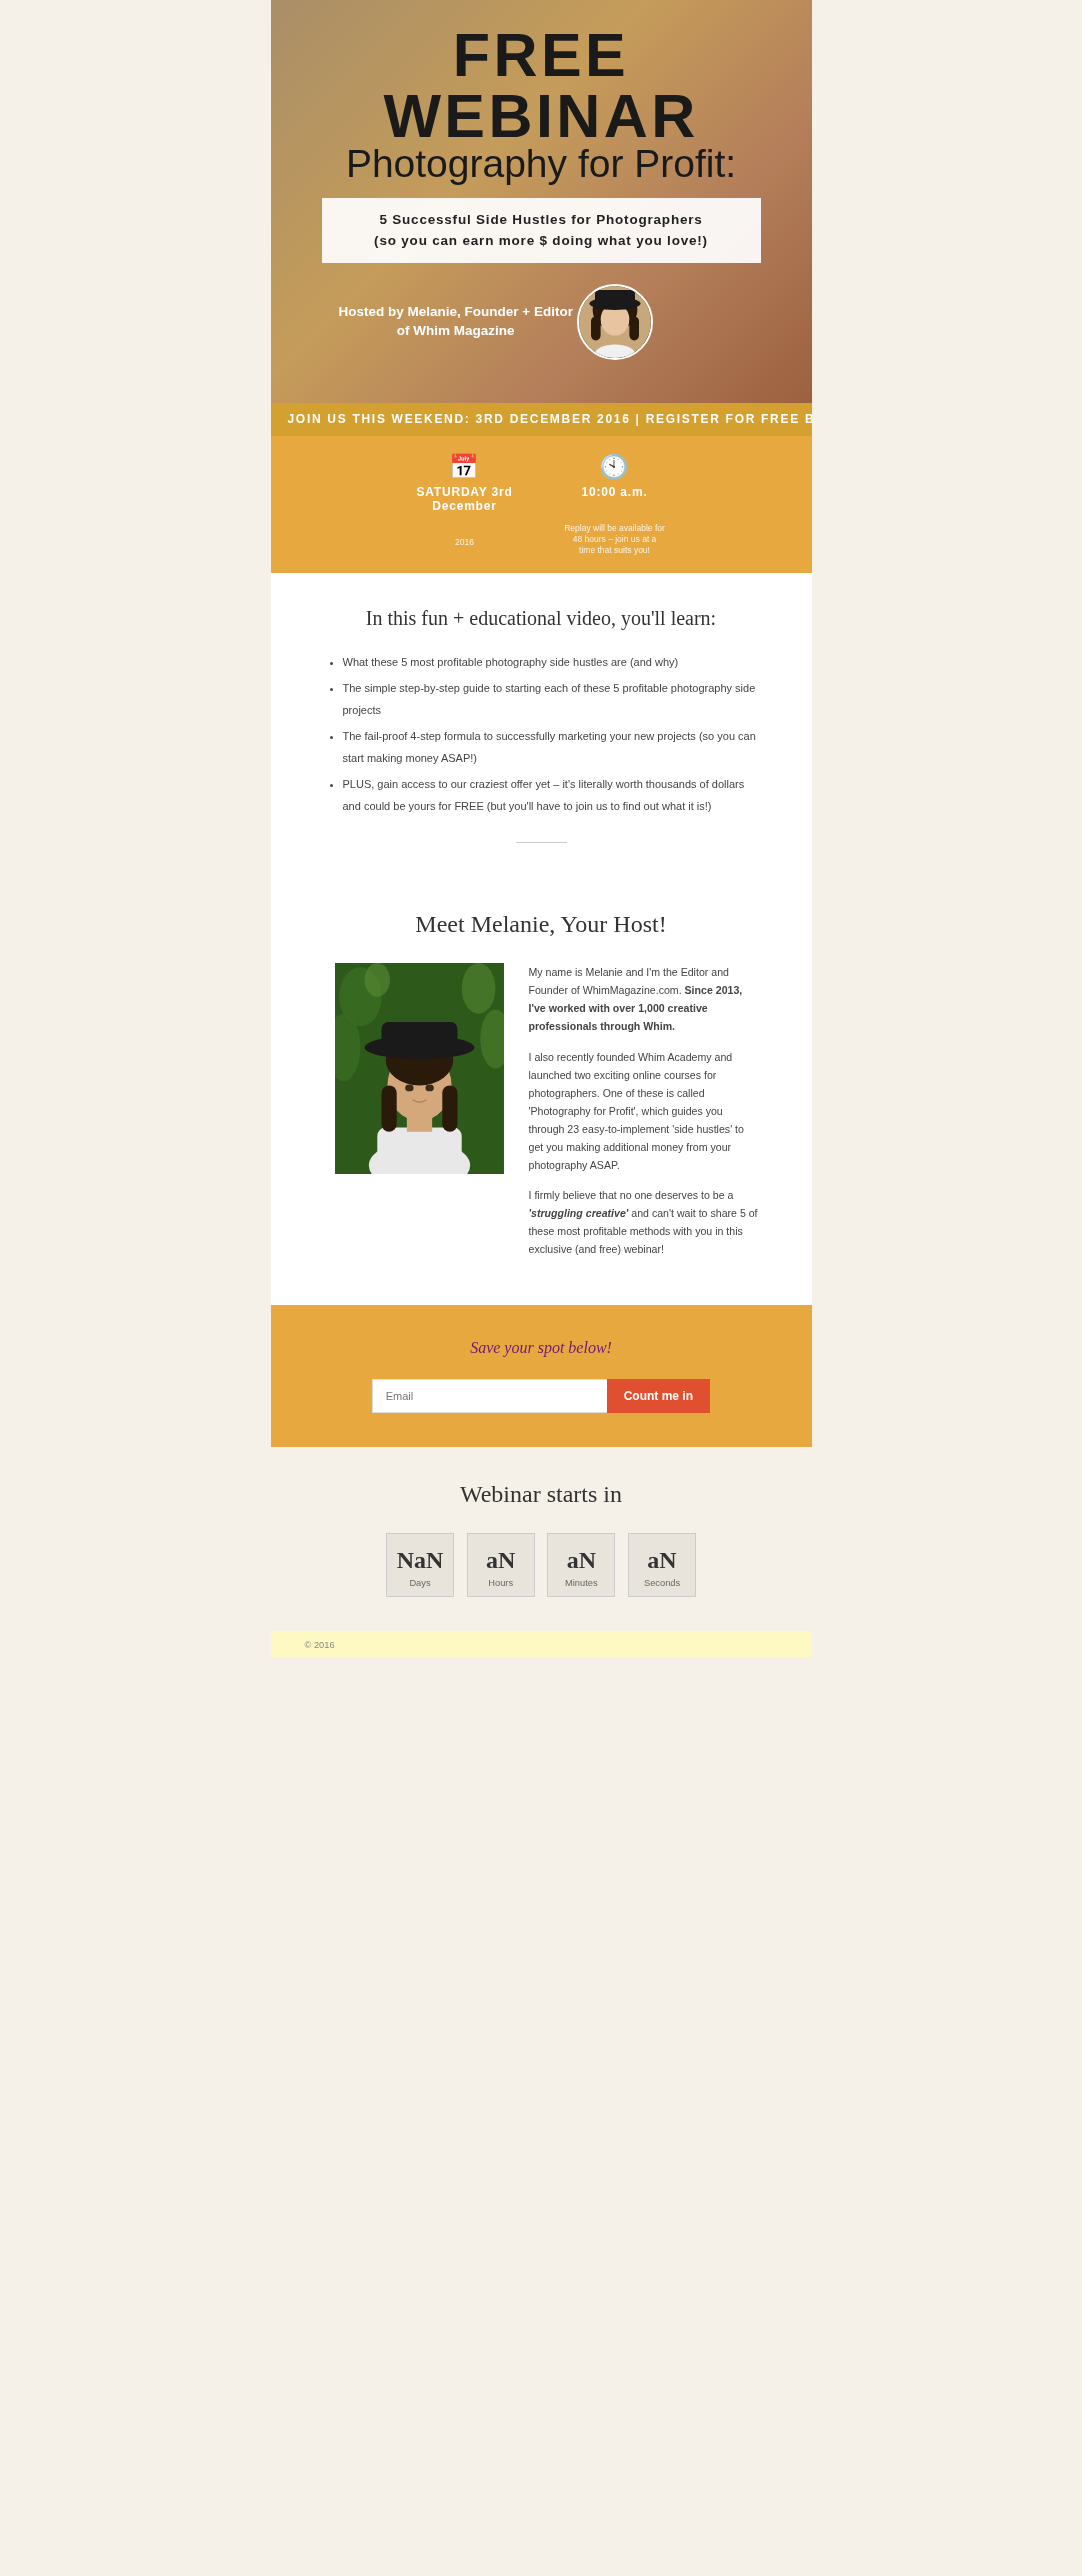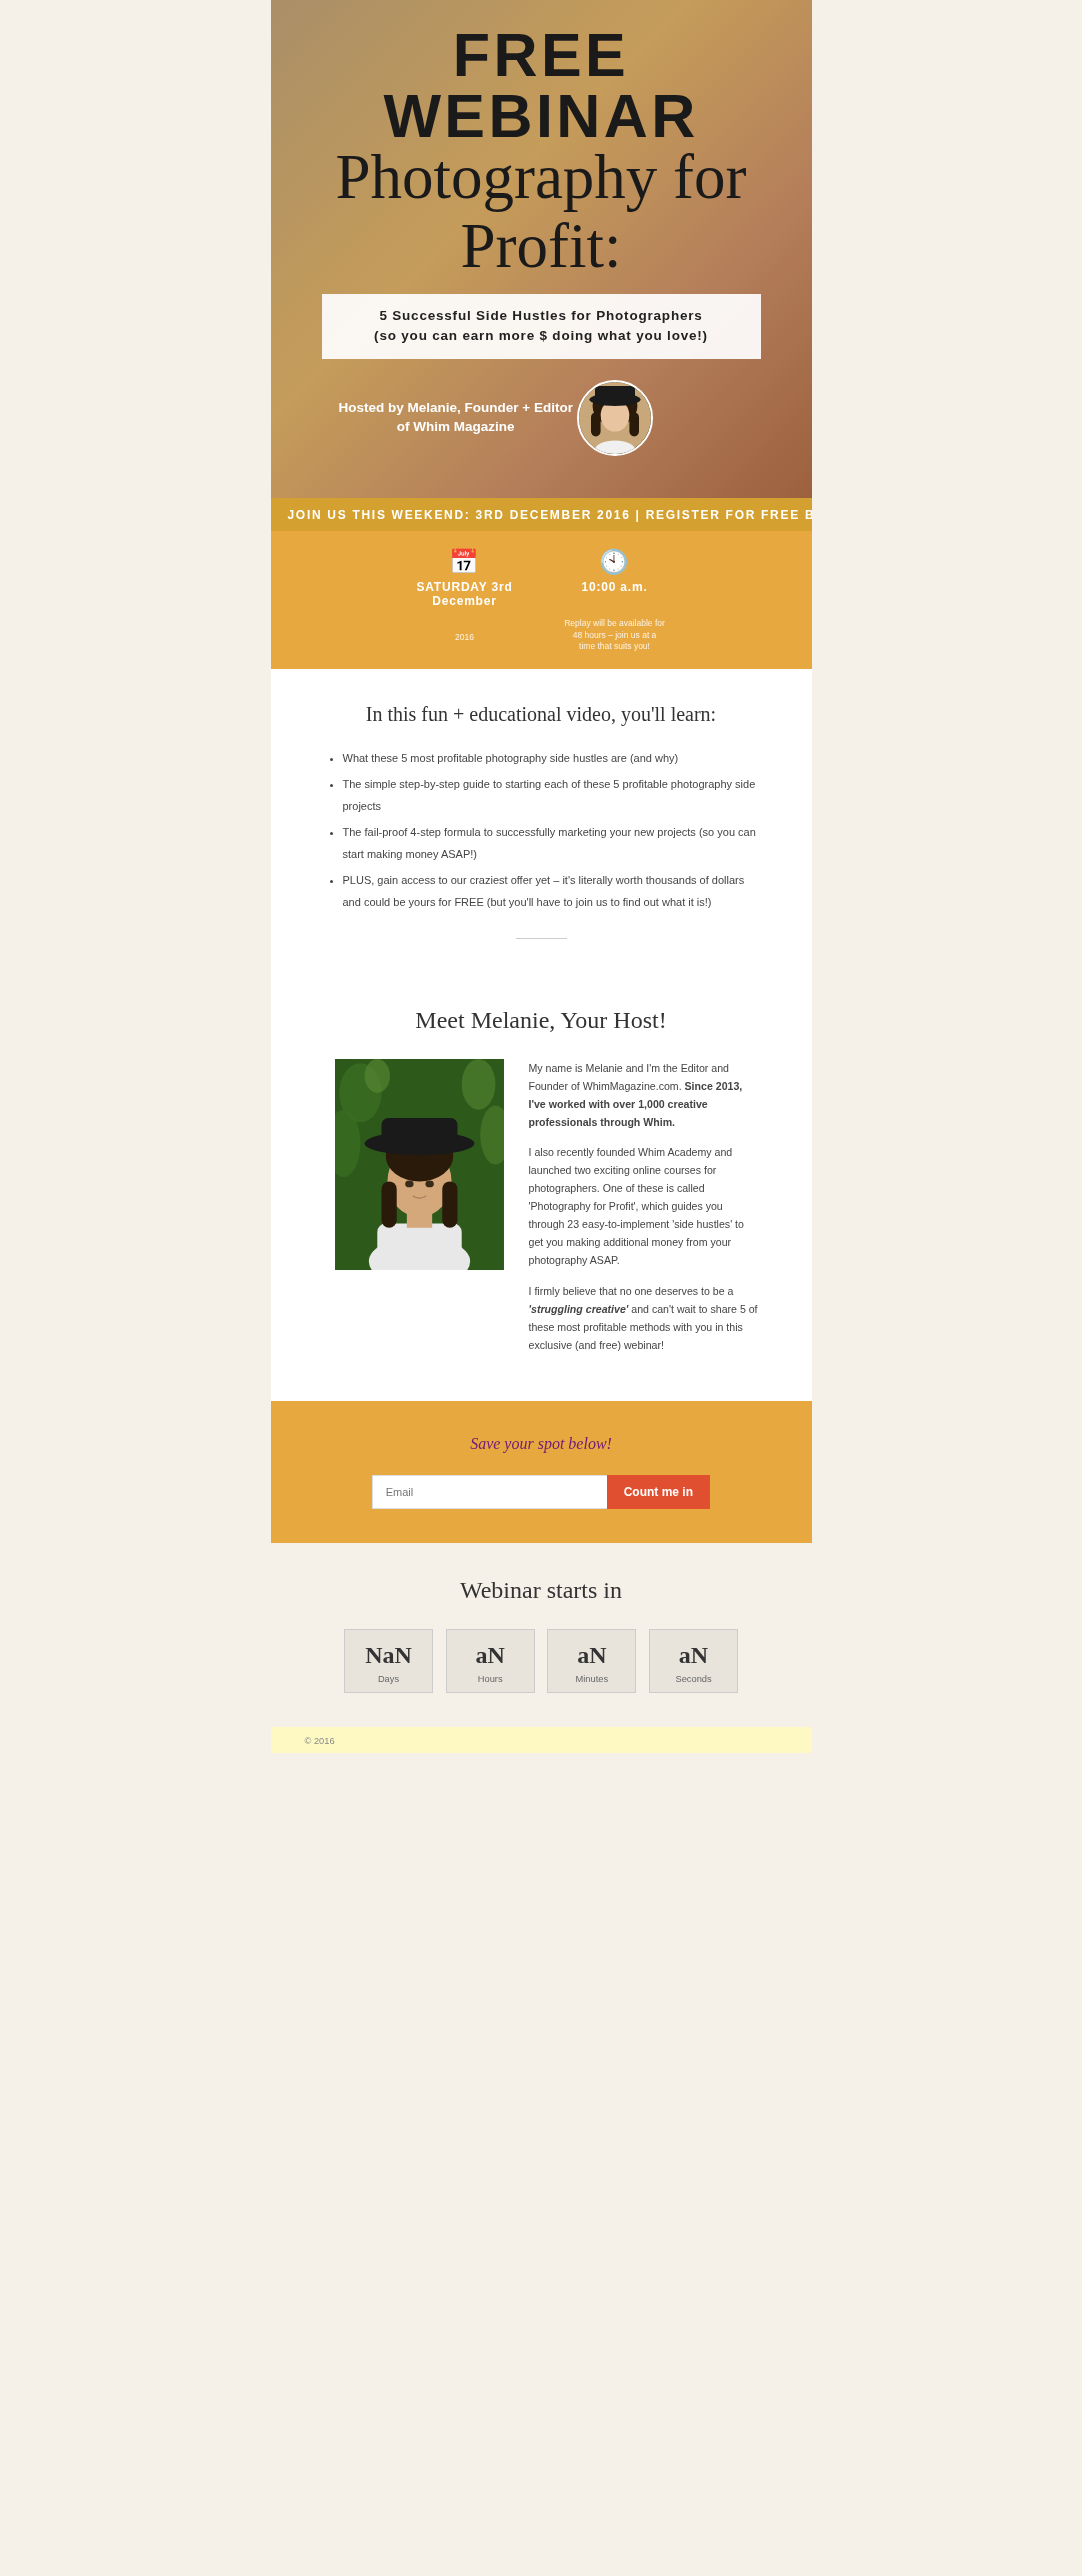--- a/index.html
+++ b/index.html
@@ -32,22 +32,22 @@
     .hero-title-free {
       font-family: Arial Black, Impact, sans-serif;
       font-size: 61px;
       font-weight: 900;
       color: #1a1a1a;
       letter-spacing: 3.4px;
       text-transform: uppercase;
       line-height: 1;
     }
     .hero-title-script {
-      font-family: Liberation Serif, serif;
-      font-size: 63px;
+      font-family: Liberation Sans, sans-serif;
+      font-size: 39px;
       color: #1a1a1a;
       line-height: 1.1;
       margin-top: -4.2px;
     }
     .hero-subtitle-box {
       background: rgba(255,255,255,0.92);
       padding: 12px 25px;
       margin: 12.7px 17px;
       display: inline-block;
       width: calc(100% - 34px);
@@ -271,21 +271,21 @@
       font-weight: normal;
     }
     .countdown-boxes {
       display: flex;
       justify-content: center;
       gap: 12.7px;
     }
     .countdown-box {
       background: #e8e4dc;
       border: 0.8px solid #ccc;
-      width: 89px;
+      width: 68px;
       padding: 12.7px 8.5px 8.5px;
       text-align: center;
     }
     .countdown-number {
       font-family: Georgia, serif;
       font-size: 24px;
       color: #333;
       font-weight: bold;
       display: block;
     }

